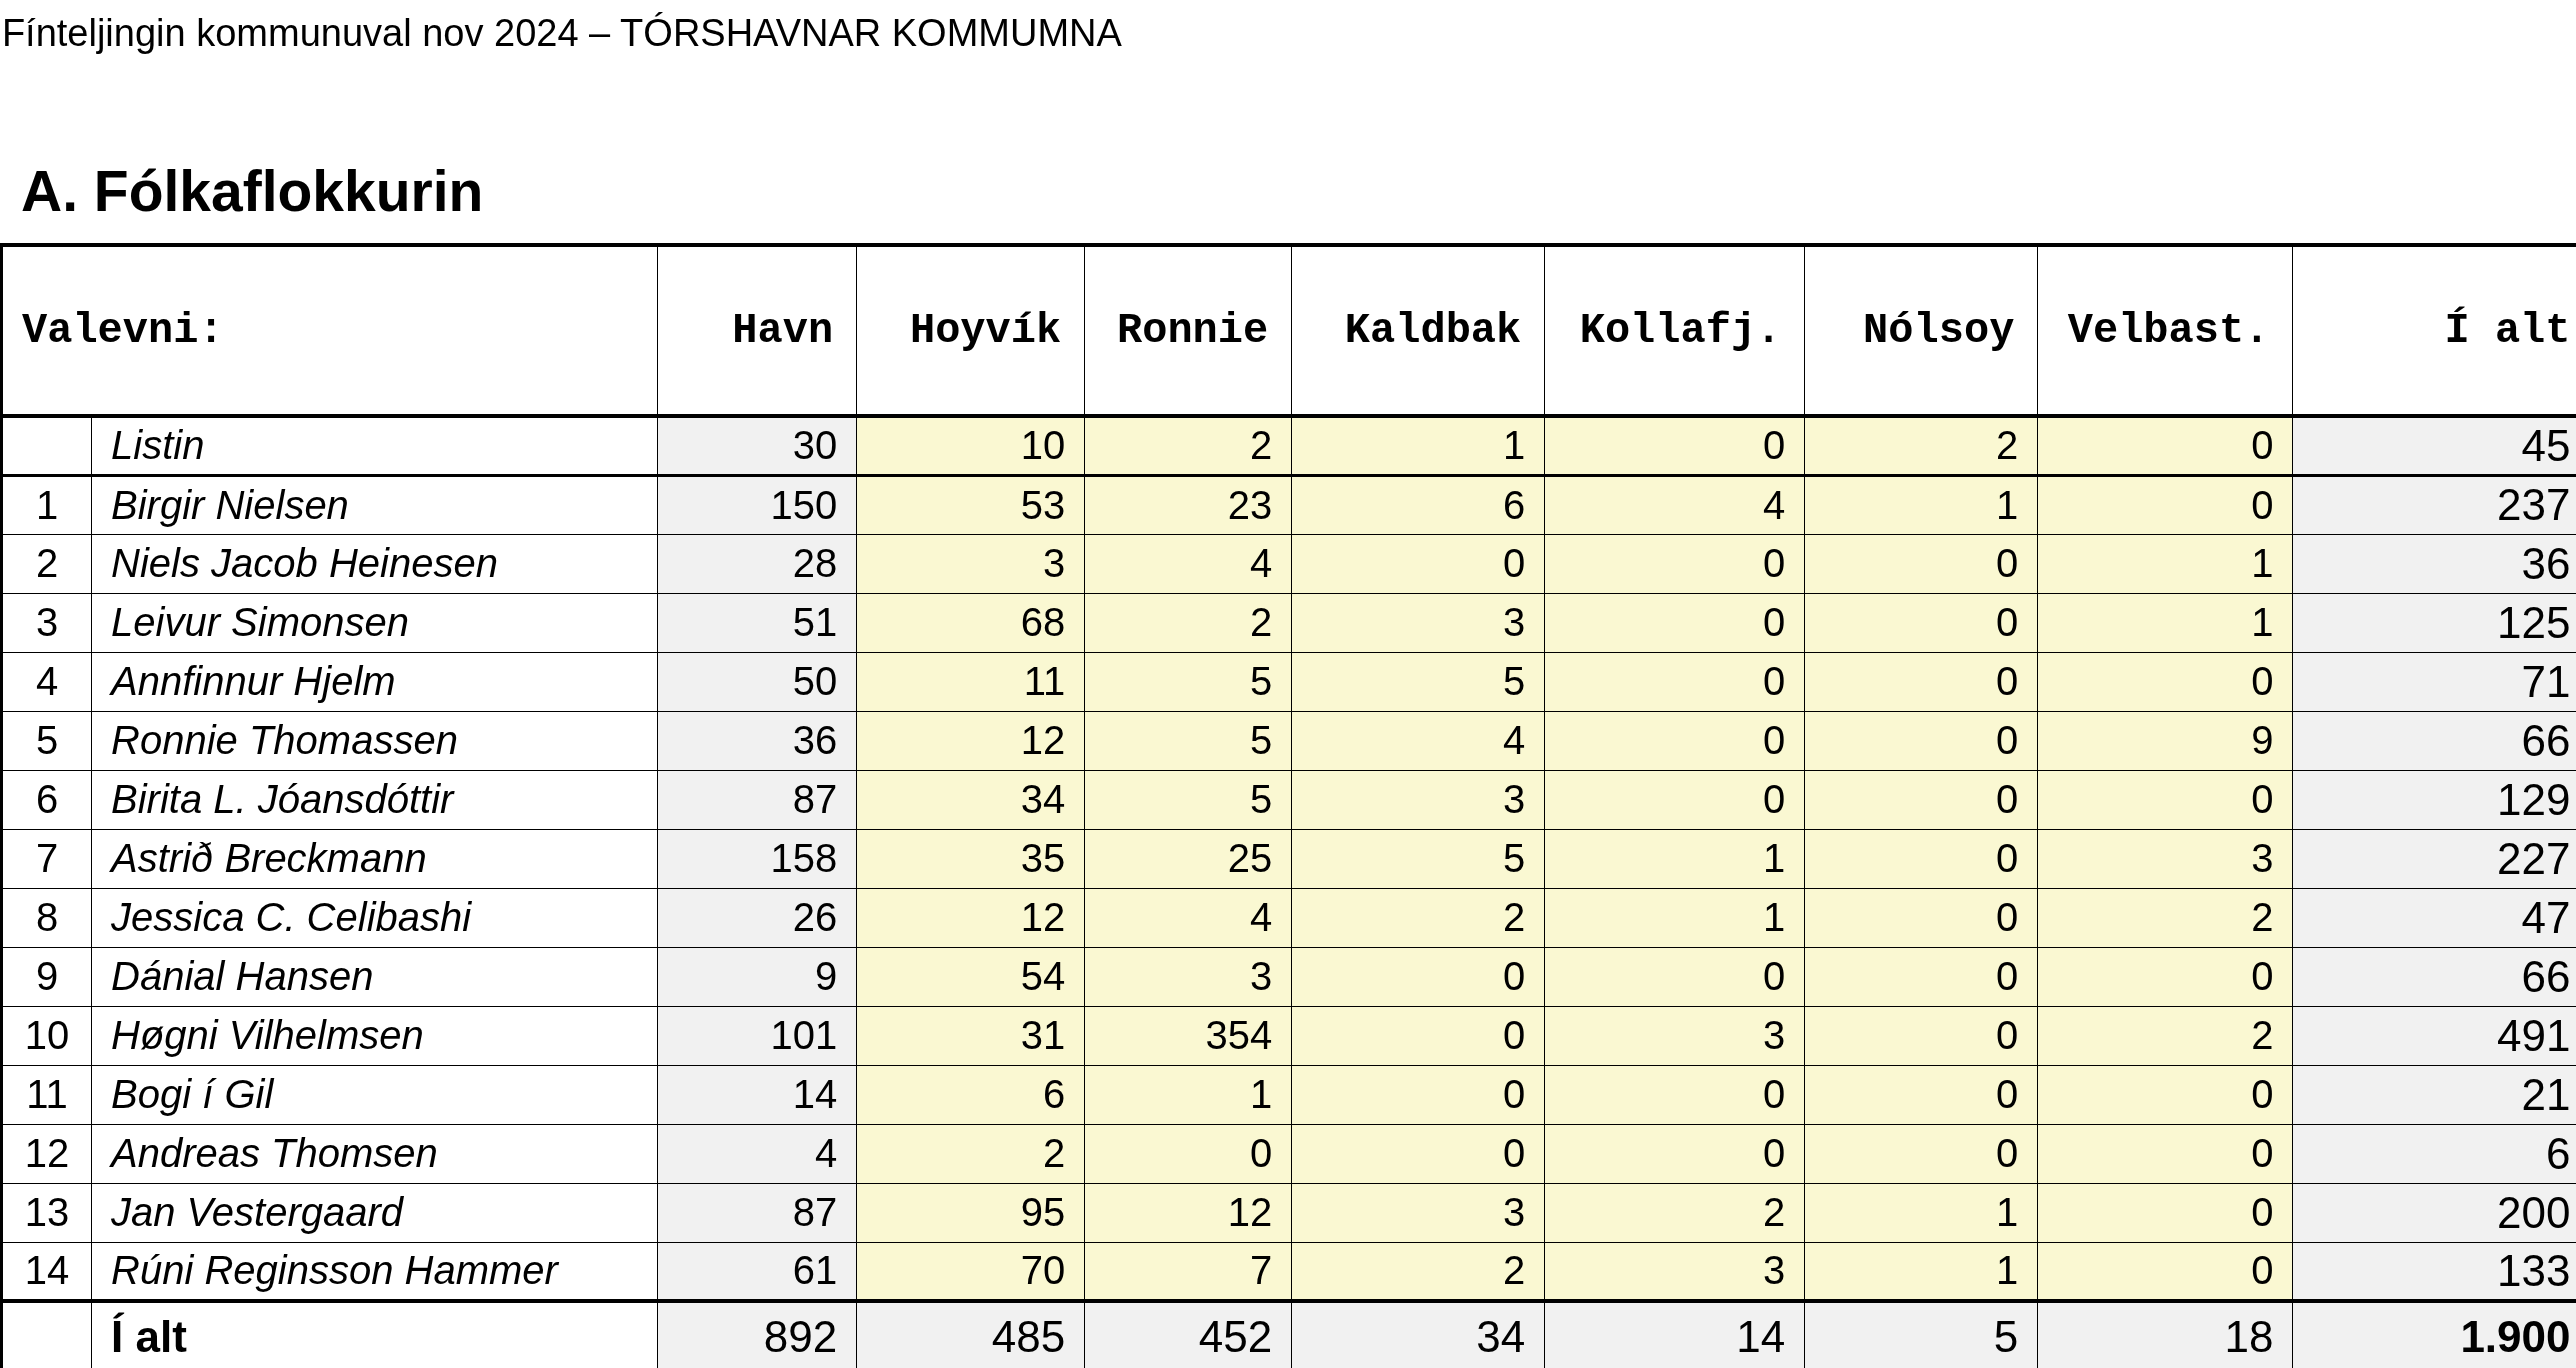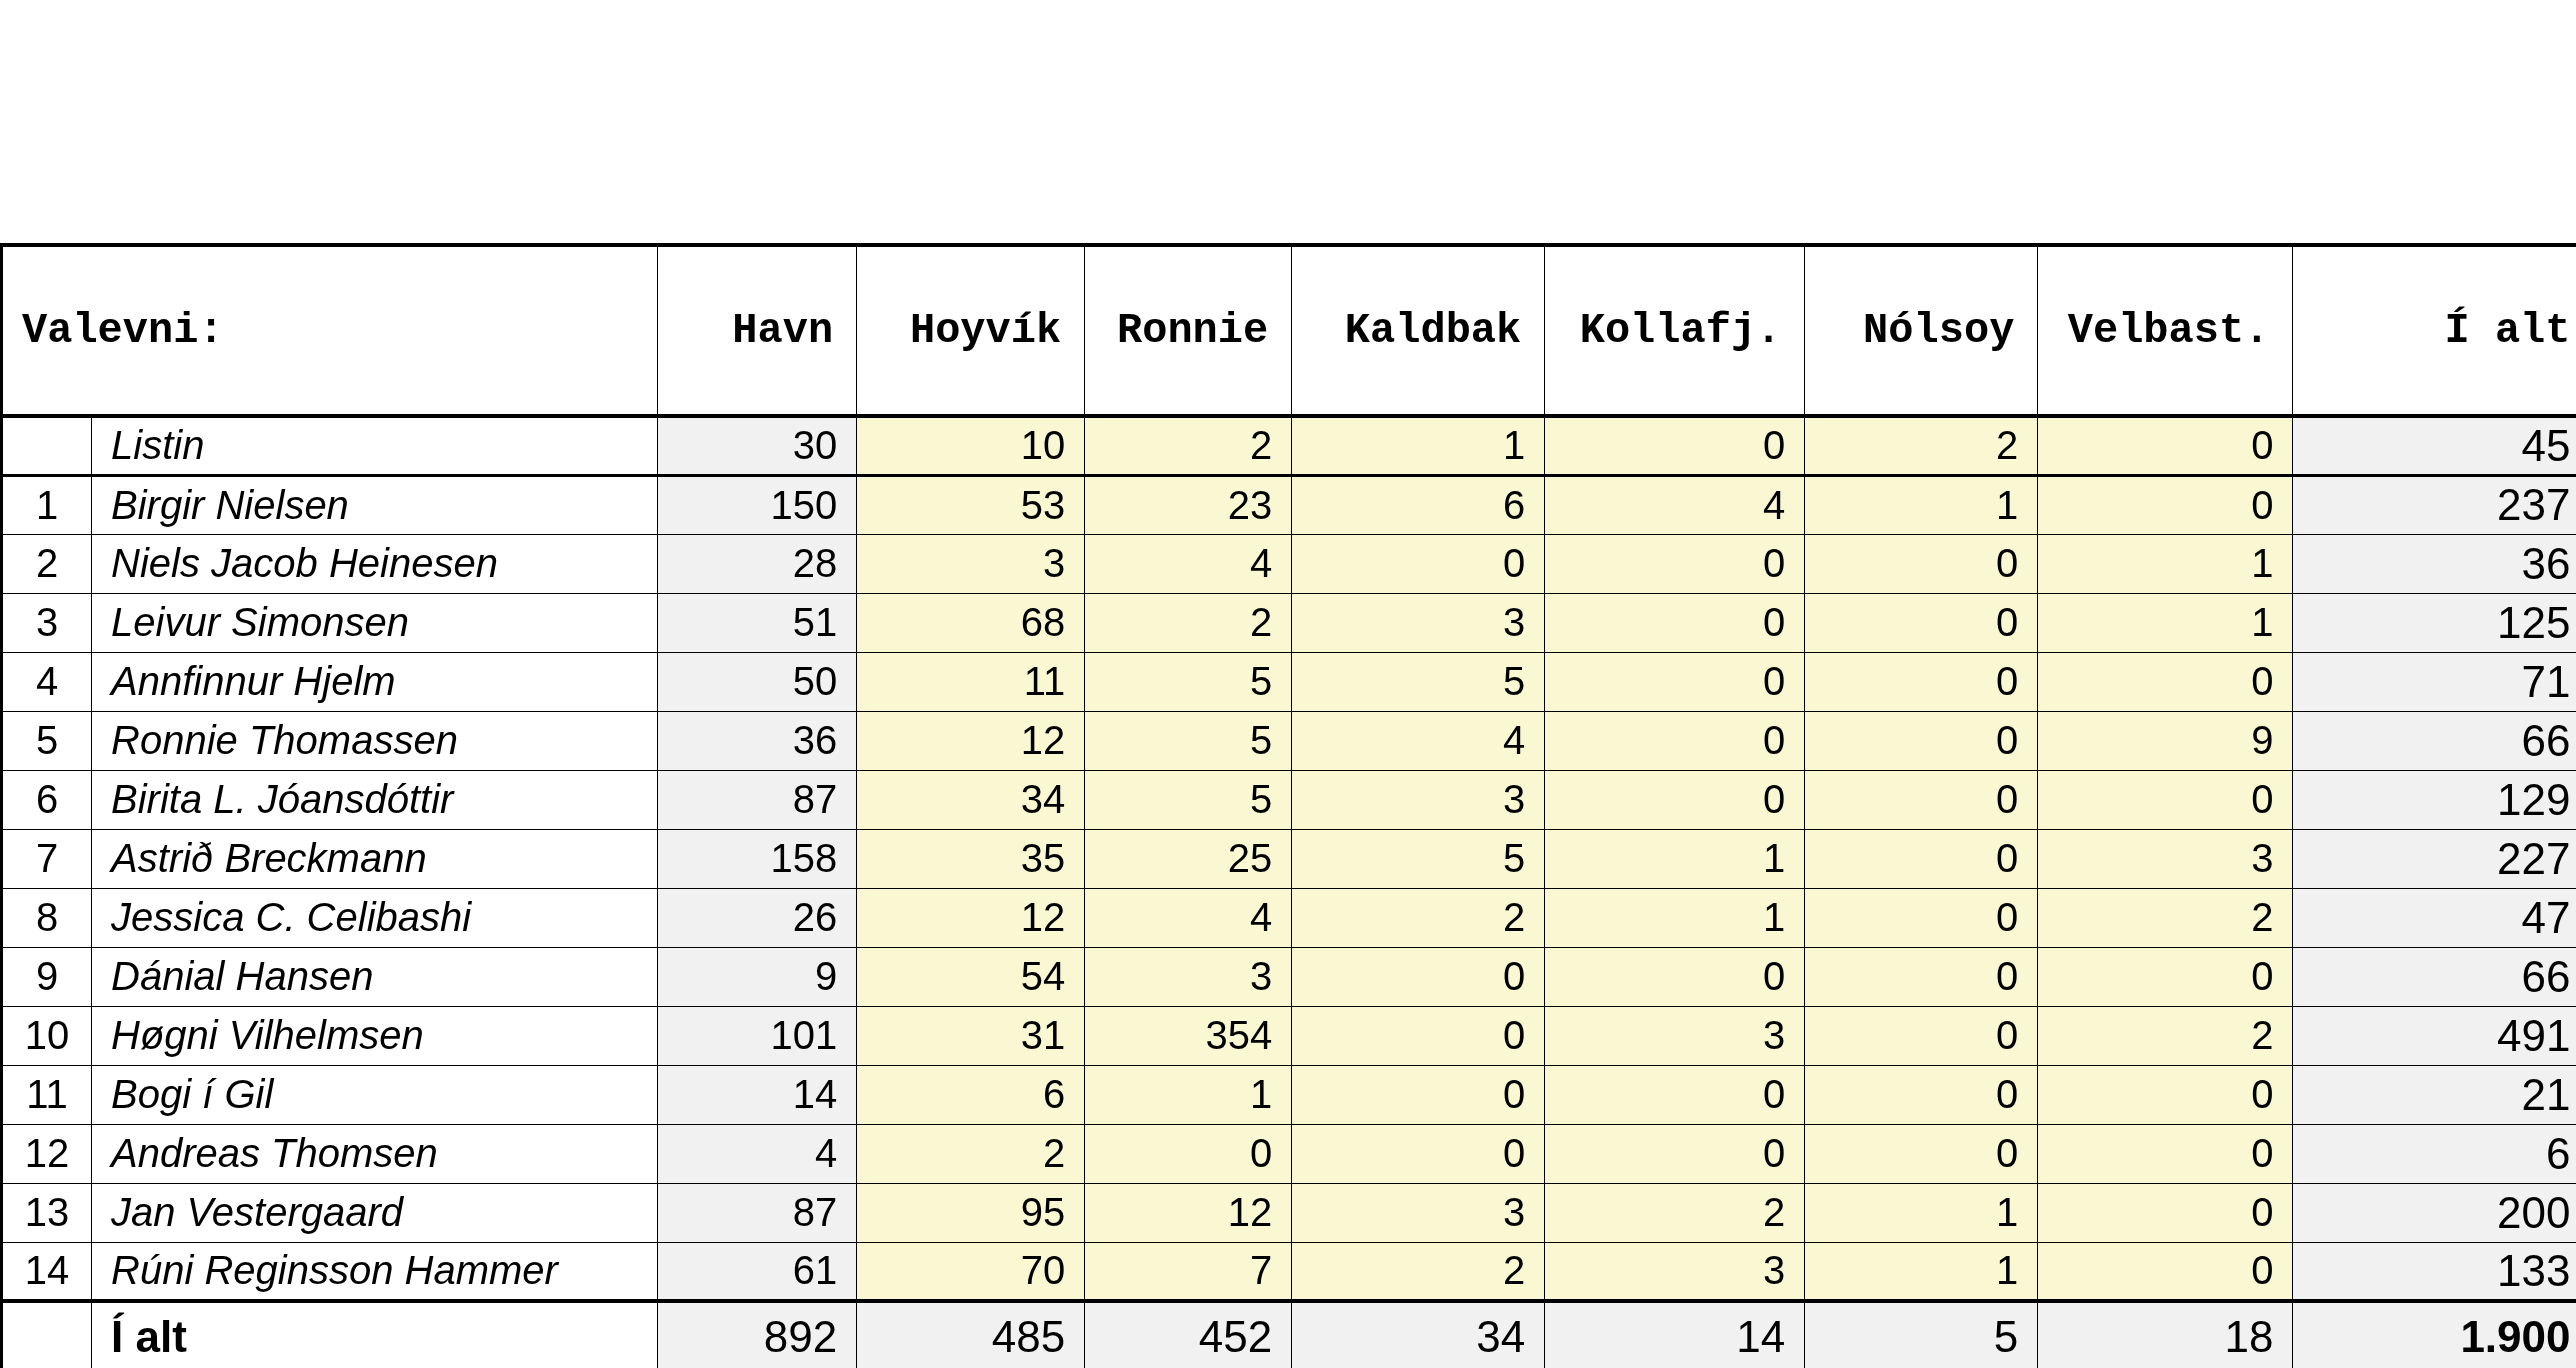--- a/index.html
+++ b/index.html
@@ -64,20 +64,22 @@
   }
   tfoot td.c-total-label { font-weight:bold; text-align:left; padding-left:19px; }
   tfoot td.c-num  { background:var(--cell_gray, #F1F1F1); }
   tfoot td.c-ialt { font-weight:bold; }
 </style>
 </head>
 <body>
 
 <div class="page">
 
+  <div class="top-header">Fínteljingin kommunuval nov 2024 – TÓRSHAVNAR KOMMUMNA</div>
+  <div class="section-title">A. Fólkaflokkurin</div>
 
   <table class="results">
     <colgroup>
       <col style="width:90px">
         <col style="width:566px">
         <col style="width:199px">
         <col style="width:228px">
         <col style="width:207px">
         <col style="width:253px">
         <col style="width:260px">

